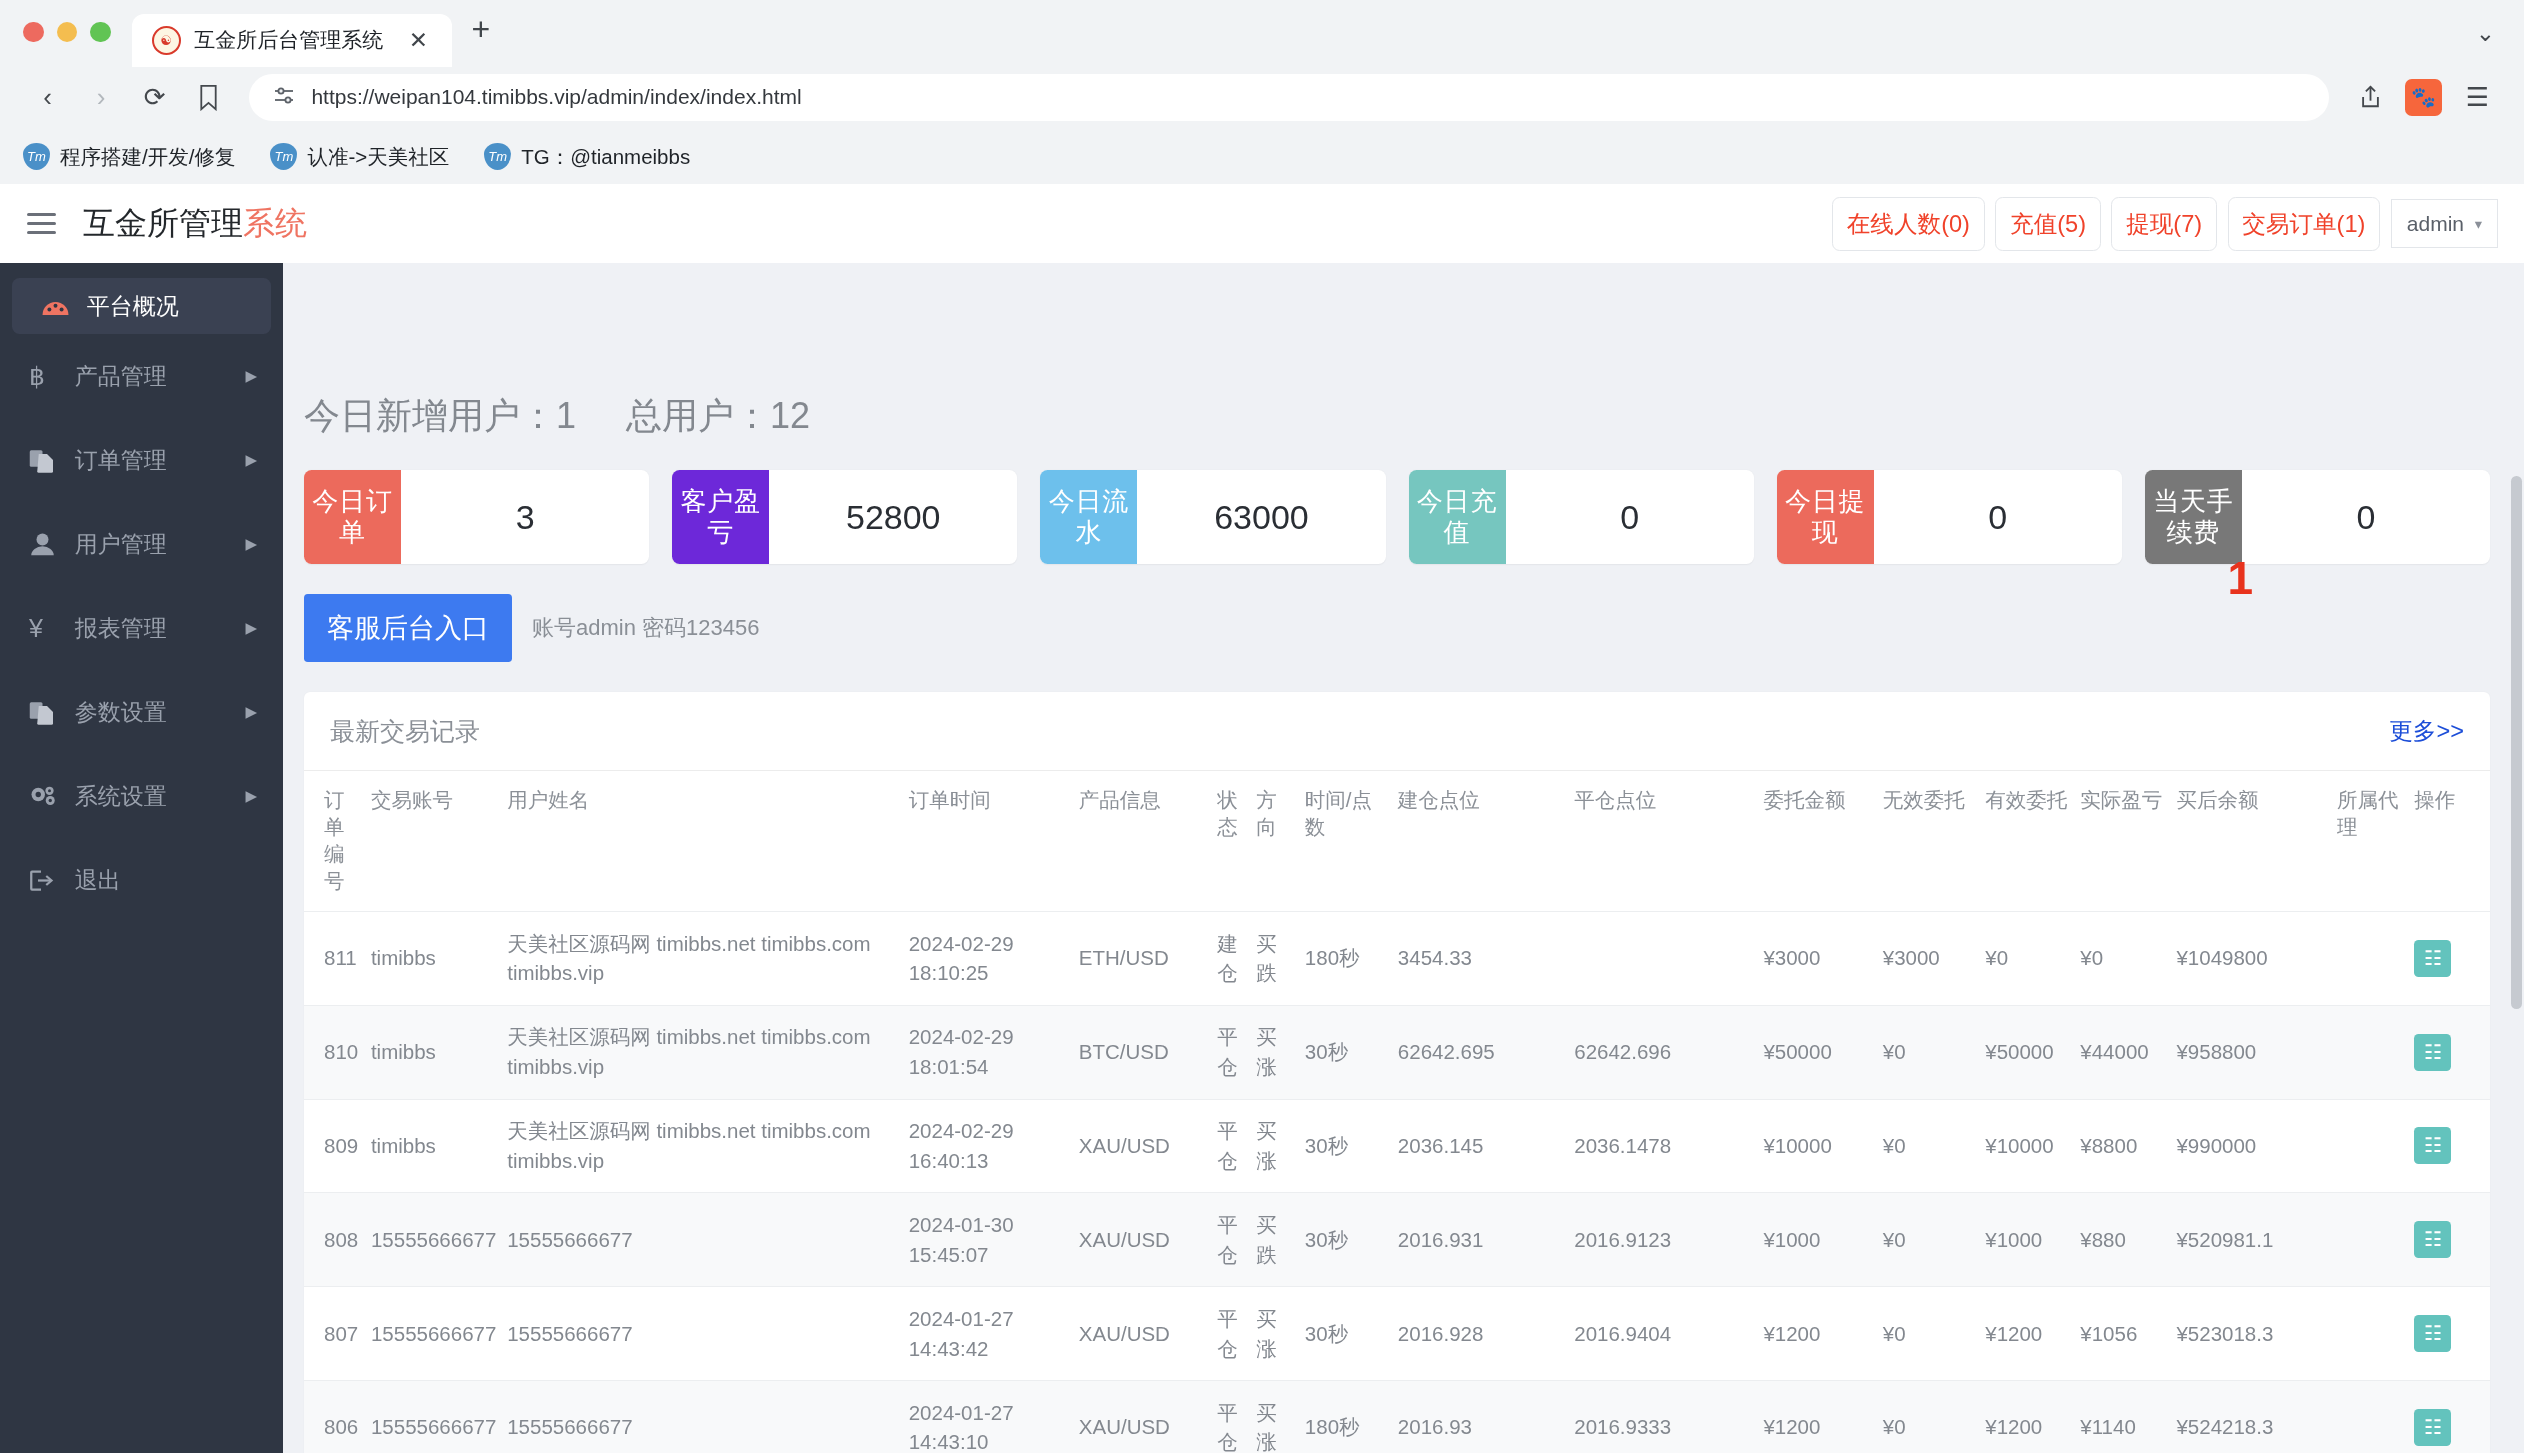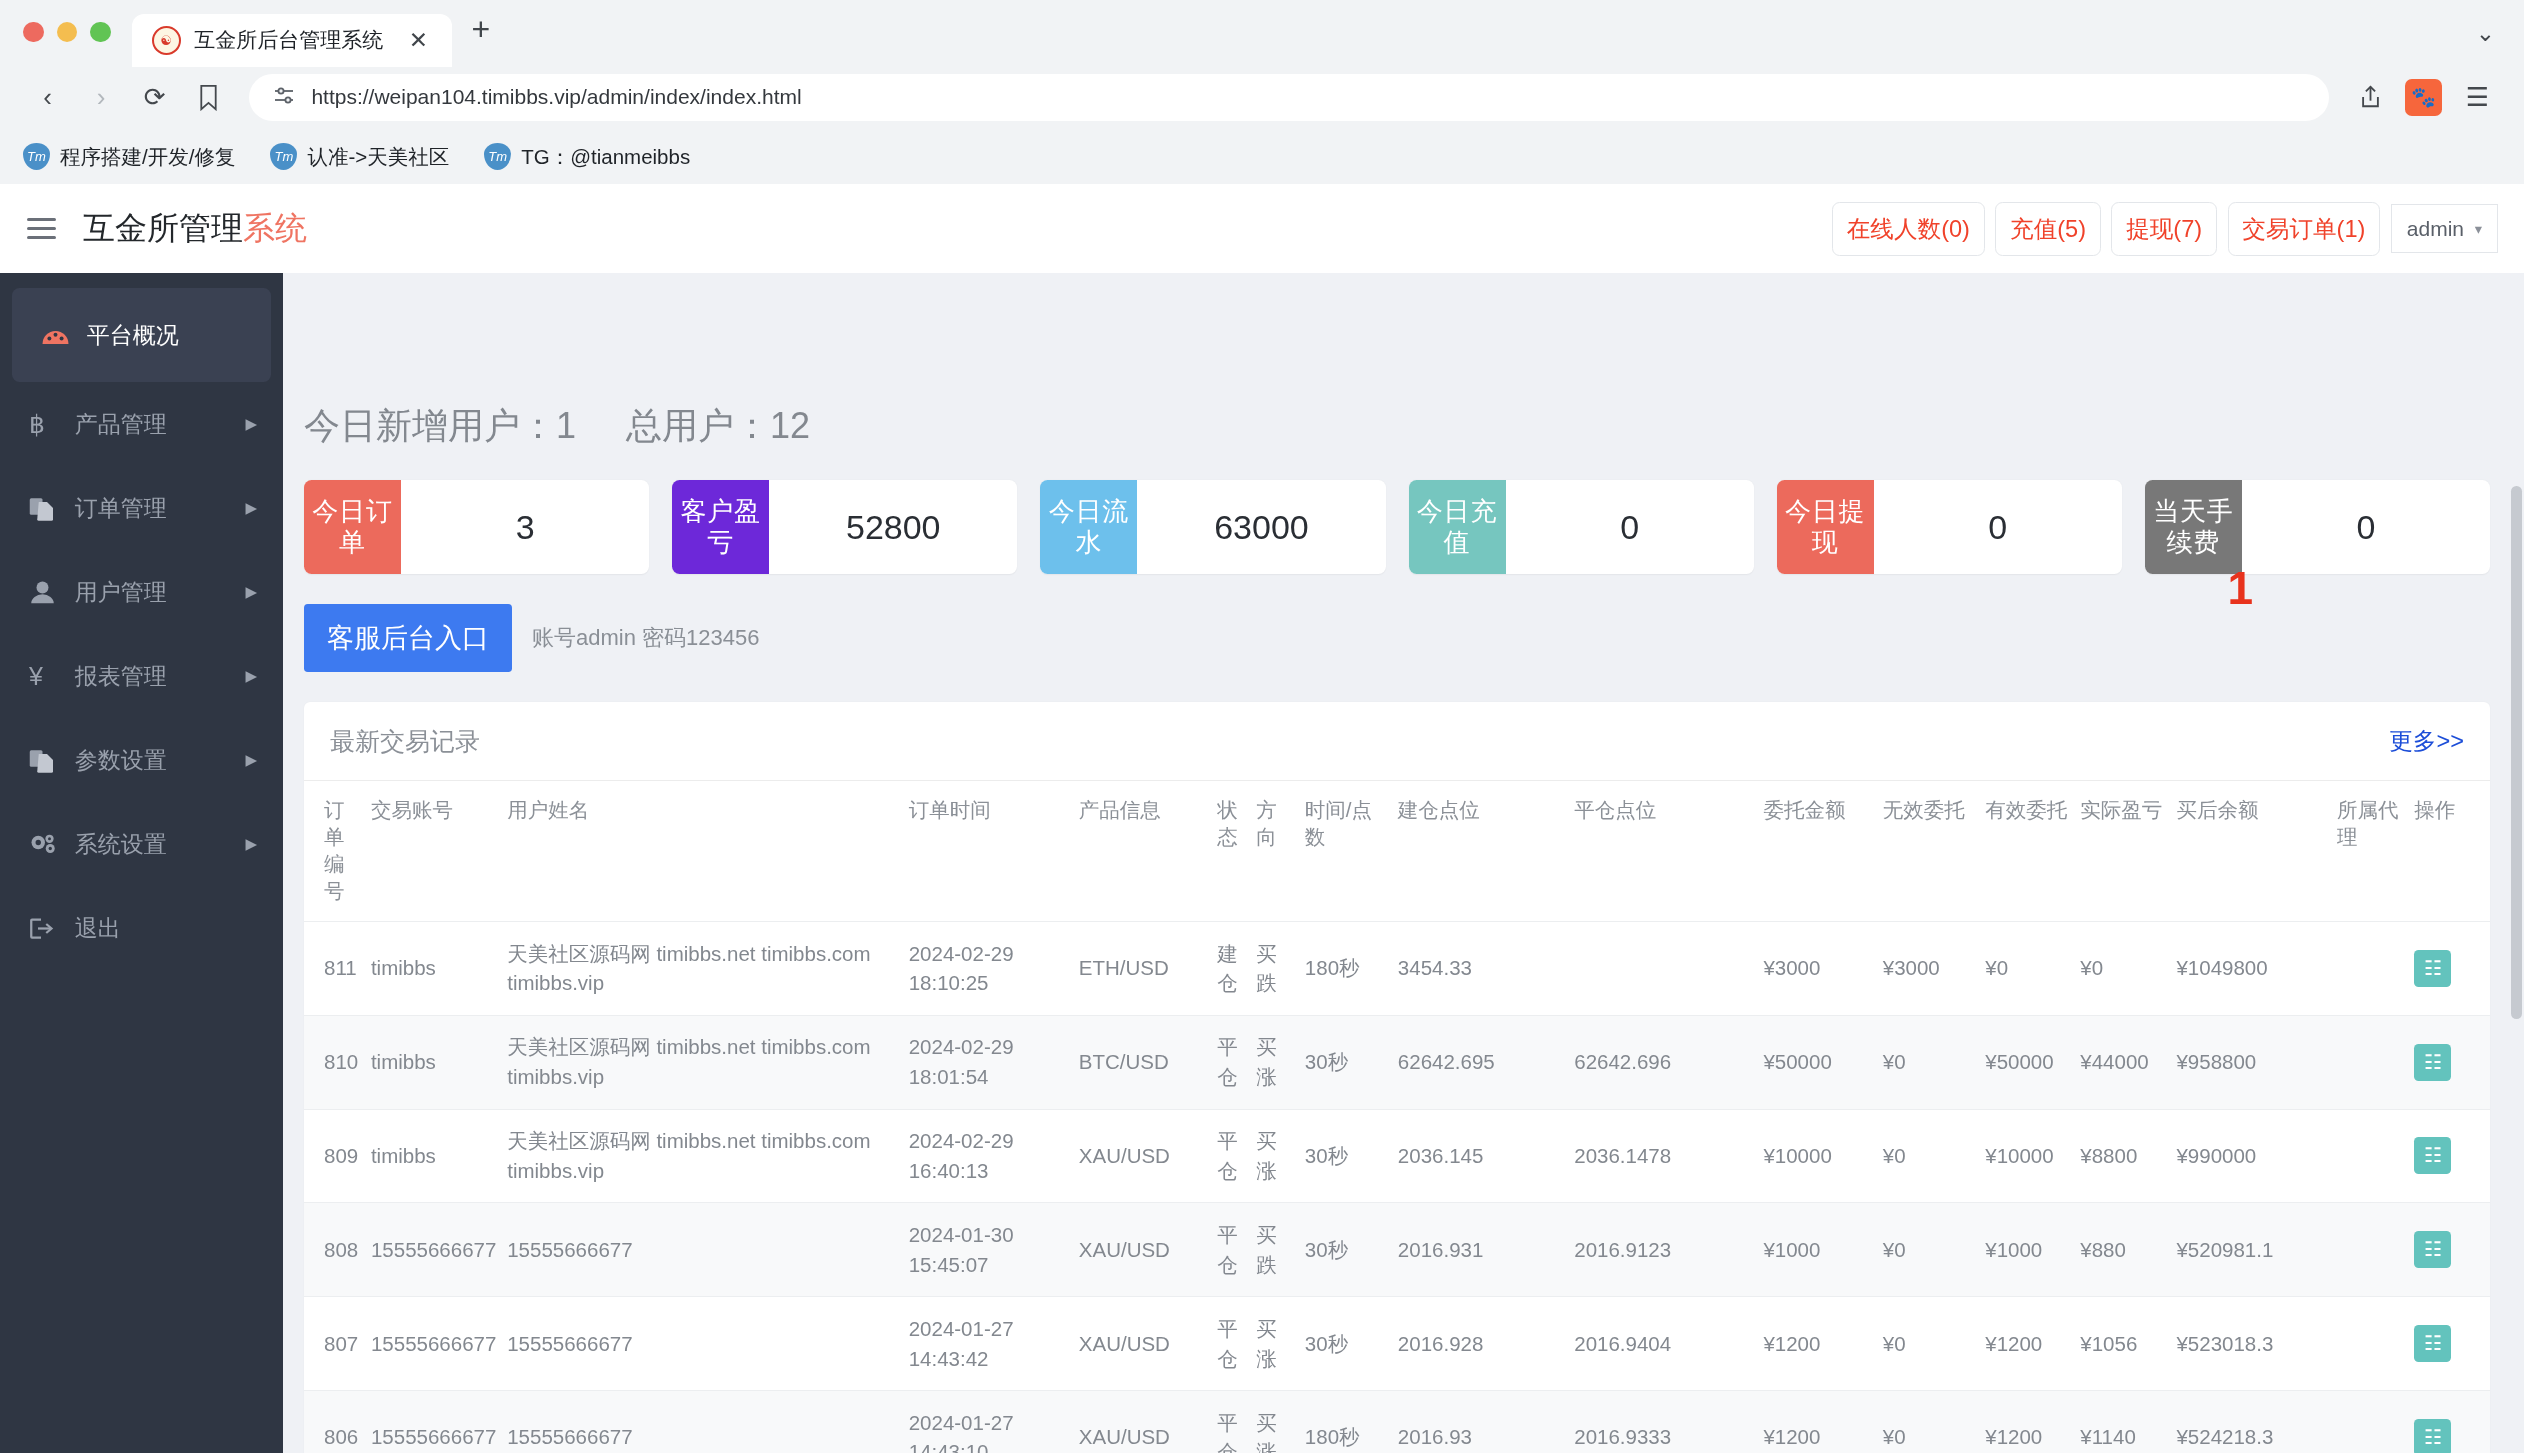--- a/index.html
+++ b/index.html
@@ -86,21 +86,21 @@
     color: #fff; font-size: 13px; font-style: italic;
     border-radius: 50% 50% 50% 50% / 40% 40% 60% 60%;
     transform: rotate(0deg); flex: none;
   }
   .bm-label { font-size: 20.5px; color: #1f2328; white-space: nowrap; }
 
   
   .app { width: 100%; height: 1269px; display: flex; flex-direction: column; background: #fff; }
 
   .app-header {
-    height: 89px; background: #ffffff; display: flex; align-items: center;
+    height: 79px; background: #ffffff; display: flex; align-items: center;
     padding: 0 27px 0 27px; flex: none;
   }
   .hamburger { display: flex; flex-direction: column; gap: 5.3px; margin-right: 27px; cursor: pointer; }
   .hamburger span { display: block; width: 29px; height: 3.8px; background: #6b7079; border-radius: 1.5px; }
   .brand { font-size: 32px; color: #23272b; white-space: nowrap; }
   .brand .accent { color: #ef7462; }
   .header-spacer { flex: 1; }
   .hdr-actions { display: flex; align-items: center; gap: 10.7px; }
   .hdr-btn {
     border: 0.8px solid #e3e6ea; border-radius: 7.6px; background: #fff;
@@ -120,21 +120,21 @@
   .sidebar {
     width: 283px; background: #2f3643; flex: none;
     padding-top: 15px; display: flex; flex-direction: column;
   }
   .nav-item {
     display: flex; align-items: center; height: 84px;
     padding: 0 26px 0 29px; cursor: pointer; position: relative;
   }
   .nav-item.active {
     background: #3a4152; margin: 0 12px; border-radius: 7.6px;
-    height: 94px;
+    height: 56px;
   }
   .nav-icon {
     width: 35px; font-size: 25px; color: #9aa1ad; flex: none;
     display: flex; align-items: center;
   }
   .nav-item.active .nav-icon { color: #ef7462; }
   .nav-label { font-size: 23px; color: #9aa1ad; margin-left: 10.7px; white-space: nowrap; }
   .nav-item.active .nav-label { color: #ffffff; }
   .nav-arrow { margin-left: auto; font-size: 15px; color: #9aa1ad; }
 

